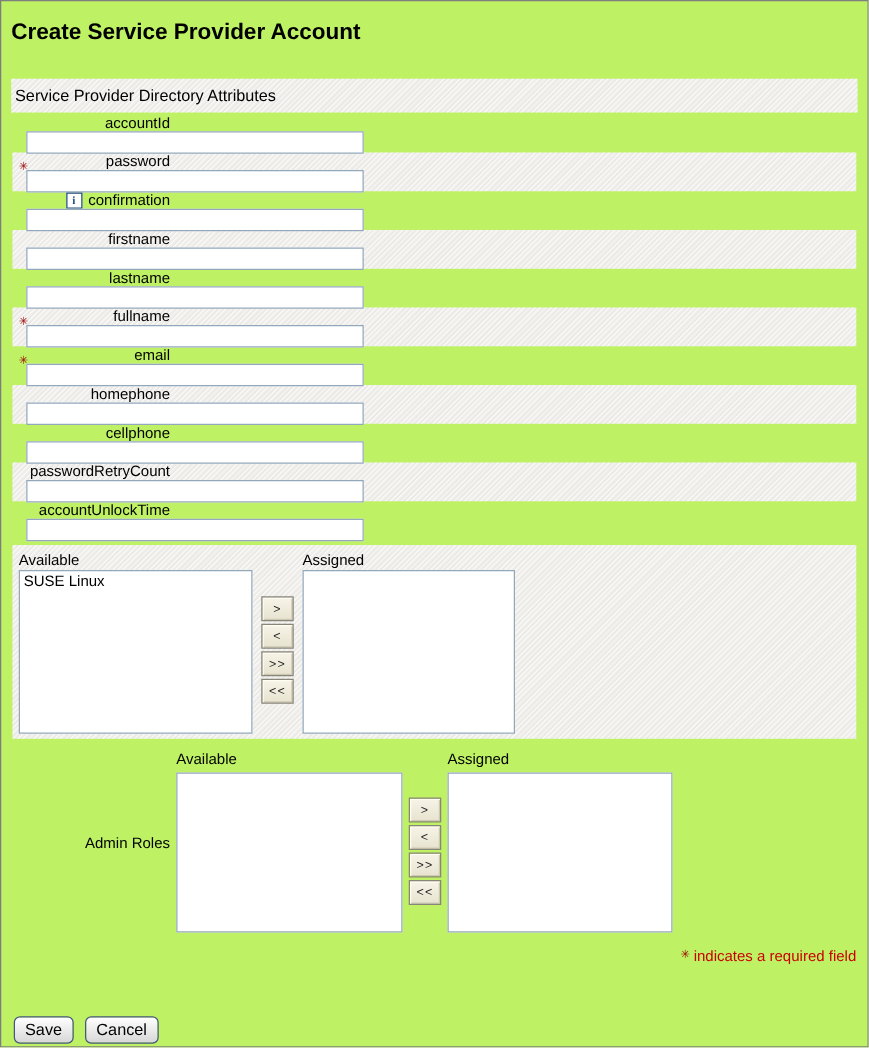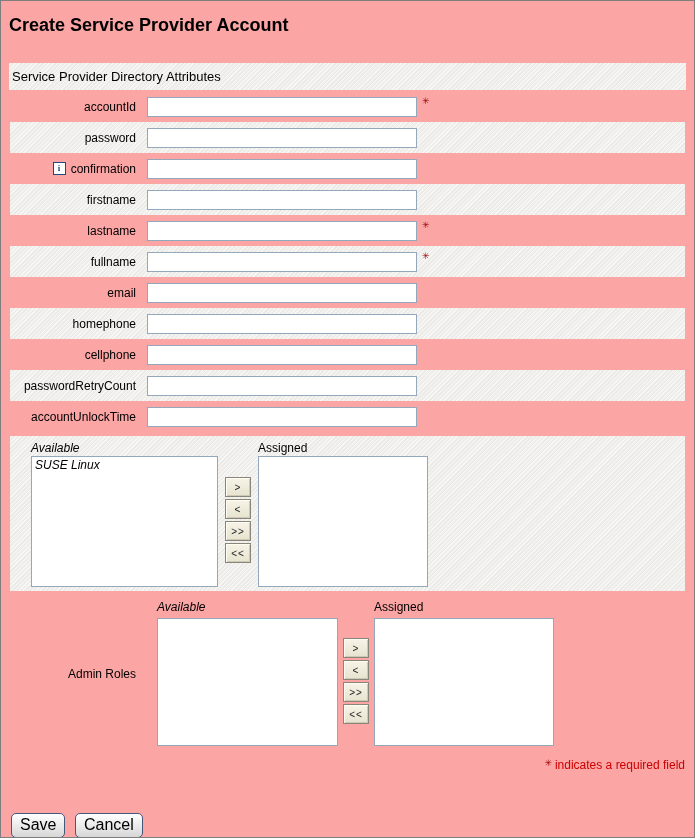--- a/index.html
+++ b/index.html
@@ -1,38 +1,38 @@
 <!DOCTYPE html>
 <html><head>
 <meta charset="utf-8">
 <style>
   html,body { margin:0; padding:0; background:#fff; }
   .page {
     position:relative;
     width:695px; height:838px;
     box-sizing:border-box;
     border:1px solid #7e7e7e;
-    background:#fca5a5;
+    background:#bef264;
     font-family:"Liberation Sans","DejaVu Sans",sans-serif;
     color:#000;
     overflow:hidden;
   }
   .page-title { margin:14px 8px 0 8px; font-size:18px; font-weight:bold; line-height:20px; }
 
   .tex {
     background-color:#f0efec;
     background-image:repeating-linear-gradient(135deg, rgba(0,0,0,0.022) 0 1px, rgba(255,255,255,0.5) 1px 2px, transparent 2px 3px);
   }
   .section-bar {
     margin:28px 8px 0 8px; height:27px; line-height:27px;
     padding-left:3px; font-size:13px; font-weight:normal;
   }
 
   .form { margin-top:1px; }
-  .frow { display:flex; align-items:center; height:31px; margin:0 9px; }
+  .frow { display:flex; align-items:flex-start; height:31px; margin:0 9px;flex-direction:column; }
   .lbl {
     width:126px; font-size:12px; white-space:nowrap;
     display:flex; justify-content:flex-end; align-items:center; text-align:right;
   }
   .frow input {
     margin-left:11px; width:262px; height:16px;
     border:1px solid #94a8bb; background:#fff;
     font-size:12px; padding:1px 3px;
     font-family:inherit;
   }
@@ -48,21 +48,21 @@
     margin-right:5px;
   }
 
   .dual { display:flex; margin:0 9px; box-sizing:border-box; }
   .dual-resources { margin-top:4px; height:155px; padding-top:6px; }
   .dual-admin { margin-top:4px; padding-top:6px; padding-bottom:6px; }
   .dual-lbl {
     width:126px; font-size:12px; display:flex;
     align-items:center; justify-content:flex-end; white-space:nowrap;
   }
-  .lcol { margin-left:21px;font-style:italic; }
+  .lcol { margin-left:5px; }
   .list-label { font-size:12px; line-height:13px; }
   .mb1 { margin-bottom:1px; } .mb4 { margin-bottom:4px; }
   .listbox { border:1px solid #94a8bb; background:#fff; overflow:hidden; font-size:12px; }
   .listbox .item { line-height:16px; padding:0 3px; white-space:nowrap; cursor:default; }
   .lb-res-av { width:185px; height:129px; }
   .lb-res-as { width:168px; height:129px; }
   .lb-adm-av { width:179px; height:126px; }
   .lb-adm-as { width:178px; height:126px; }
 
   .btn-col { display:flex; flex-direction:column; }
@@ -80,21 +80,21 @@
 
   .note { margin:4px 9px 0; text-align:right; font-size:12px; color:#cc0000; line-height:14px; }
   .note .req-sup { font-size:9px; color:#990000; vertical-align:3px; margin-right:3px; }
 
   .actions { margin:41px 0 0 10px; }
   .btn {
     display:inline-block; padding:2px 8px 3px; margin-right:5px;
     border:1px solid #44587c; border-radius:5px;
     background:linear-gradient(180deg,#ffffff,#d7d7d7);
     box-shadow:inset 0 1px 0 #fff;
-    font-family:inherit; font-size:16px; color:#000; cursor:pointer;
+    font-family:inherit; font-size:13px; color:#000; cursor:pointer;
   }
 </style>
 </head>
 <body>
 
 <div class="page">
 
   <div class="page-title">Create Service Provider Account</div>
 
   <div class="section-bar tex">Service Provider Directory Attributes</div>

